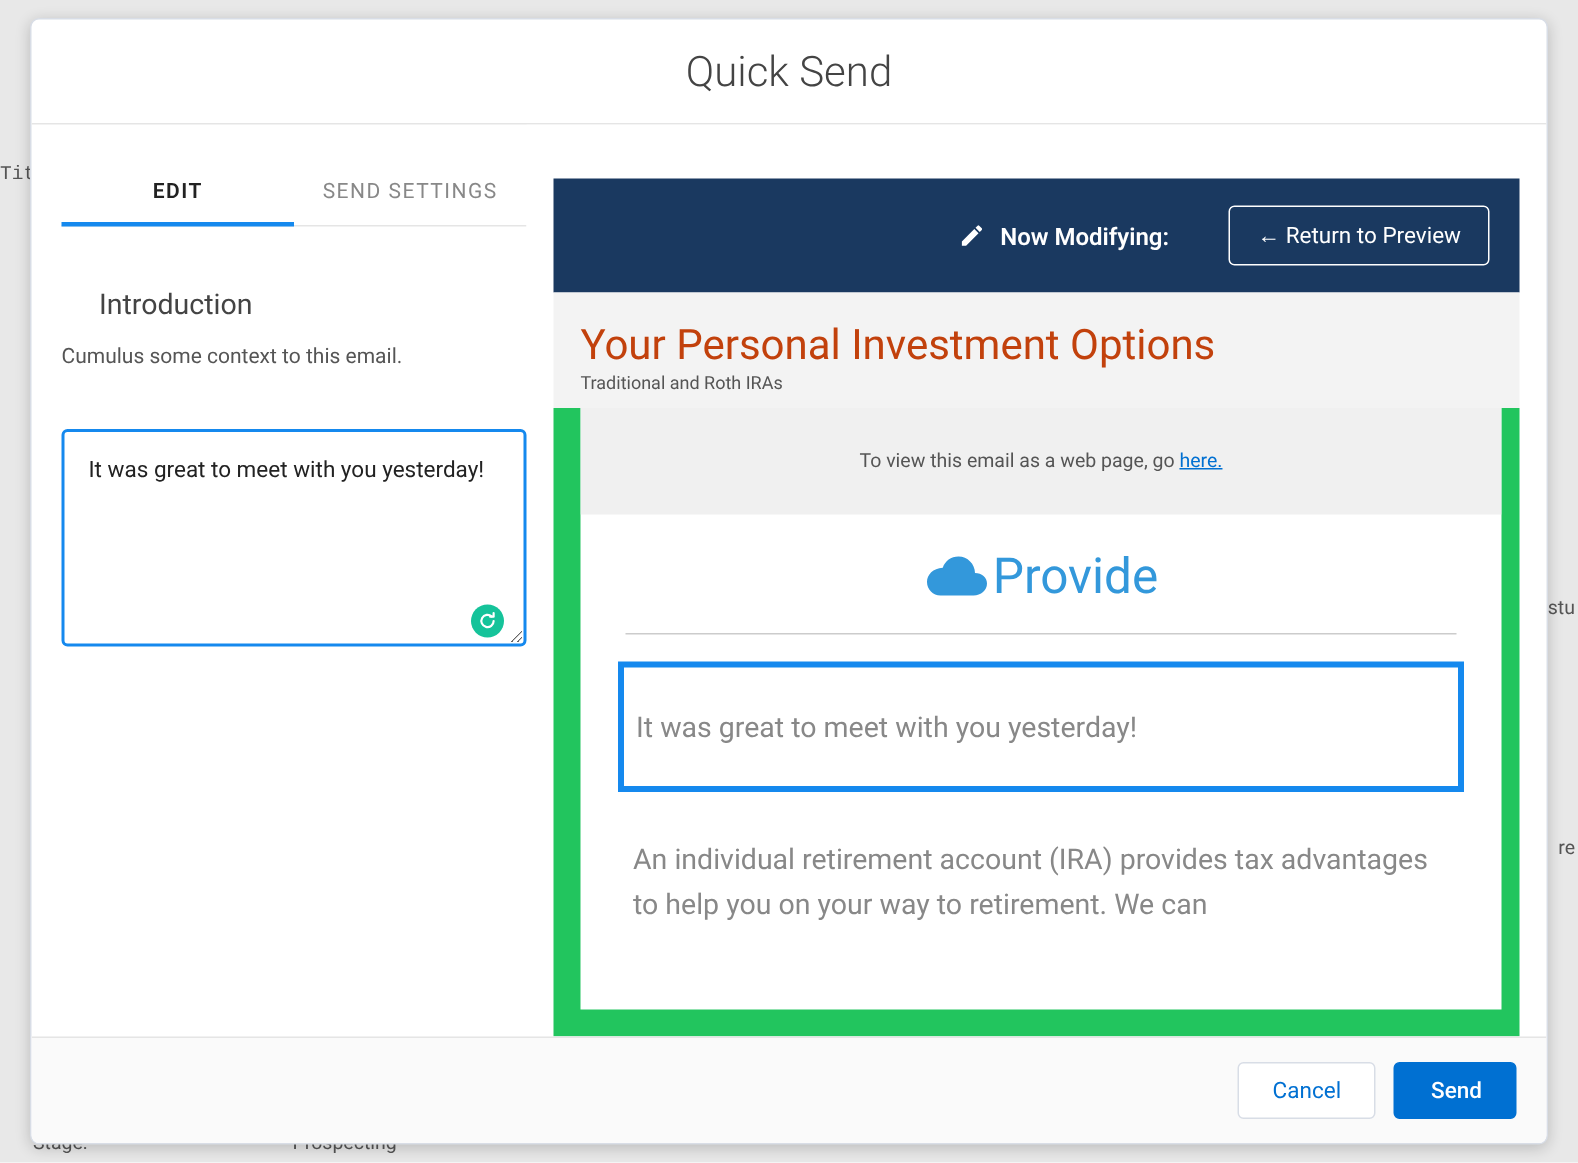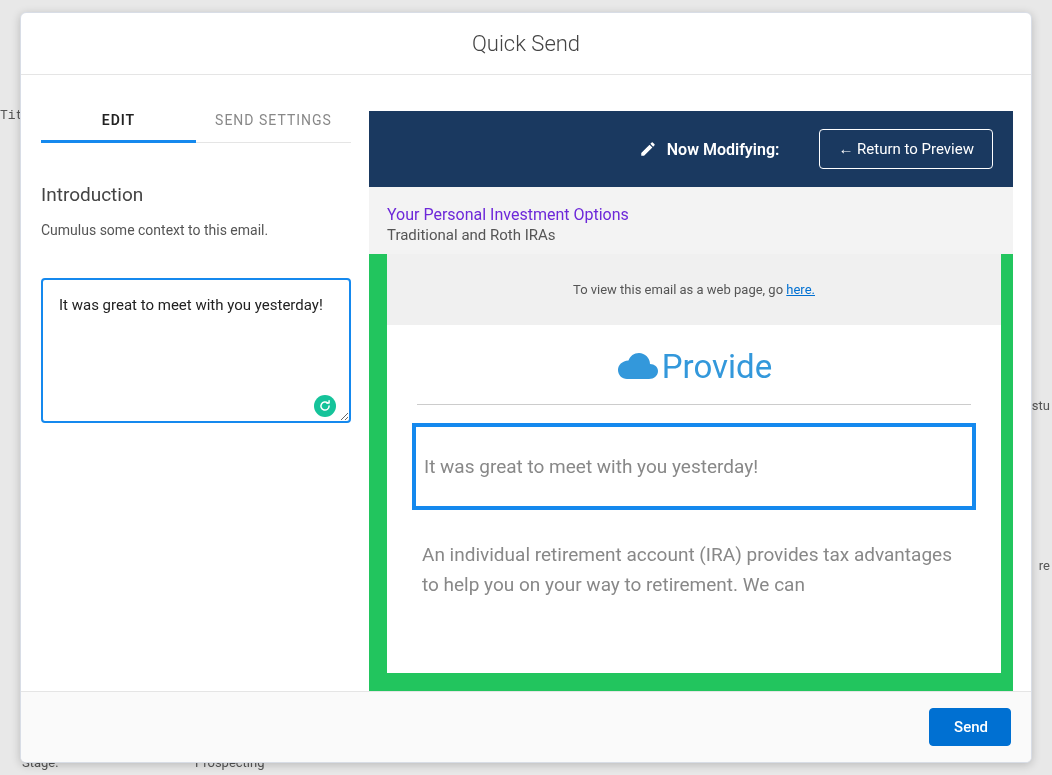--- a/index.html
+++ b/index.html
@@ -41,21 +41,21 @@
       flex-direction: column;
       overflow: hidden;
       border: 1px solid #d8dde6;
     }
     .modal-header {
       text-align: center;
       padding: 18px 0;
       border-bottom: 1px solid #e5e5e5;
     }
     .modal-title {
-      font-size: 22px;
+      font-size: 28px;
       font-weight: 300;
       color: #444;
     }
     .modal-body {
       flex: 1;
       display: flex;
       overflow: hidden;
     }
     .left-panel {
       width: 330px;
@@ -83,20 +83,21 @@
       color: #222;
       font-weight: 600;
       border-bottom: 3px solid #1589ee;
       margin-bottom: -1px;
     }
     .section-title {
       font-size: 19px;
       color: #444;
       font-weight: 400;
       margin-bottom: 4px;
+      margin-left: 25px;
     }
     .section-desc {
       font-size: 14px;
       color: #555;
       margin-bottom: 28px;
     }
     .textarea-wrapper {
       position: relative;
     }
     .intro-textarea {
@@ -164,27 +165,27 @@
       display: flex;
       align-items: center;
       gap: 8px;
       font-family: inherit;
     }
     .preview-info {
       background: #f3f3f3;
       padding: 18px 18px 10px 18px;
     }
     .preview-title {
-      font-size: 16px;
-      color: #6d28d9;
+      font-size: 28px;
+      color: #c2410c;
       font-weight: 400;
       margin-bottom: 2px;
     }
     .preview-subtitle {
-      font-size: 15px;
+      font-size: 12px;
       color: #555;
     }
     .preview-content-wrapper {
       background: #22c55e;
       padding: 0 12px 18px 18px;
       flex: 1;
       overflow: hidden;
       position: relative;
     }
     .preview-scroll {
@@ -356,15 +357,16 @@
               <div class="highlight-text">It was great to meet with you yesterday!</div>
             </div>
             <div class="body-text">An individual retirement account (IRA) provides tax advantages to help you on your way to retirement. We can</div>
           </div>
         </div>
       </div>
     </div>
   </div>
 
   <div class="modal-footer">
+    <button class="btn btn-cancel">Cancel</button>
     <button class="btn btn-send">Send</button>
   </div>
 </div>
 
 </body></html>

